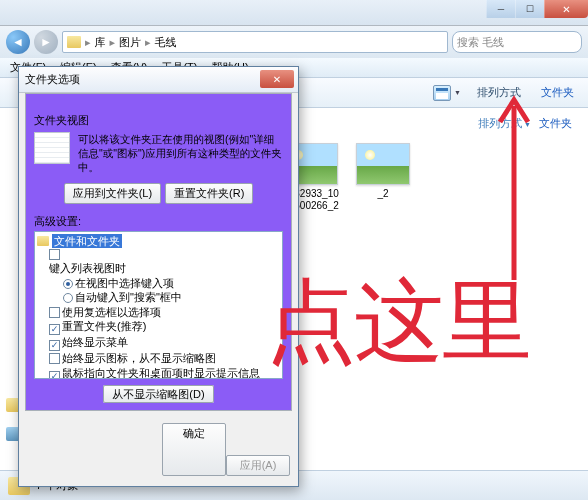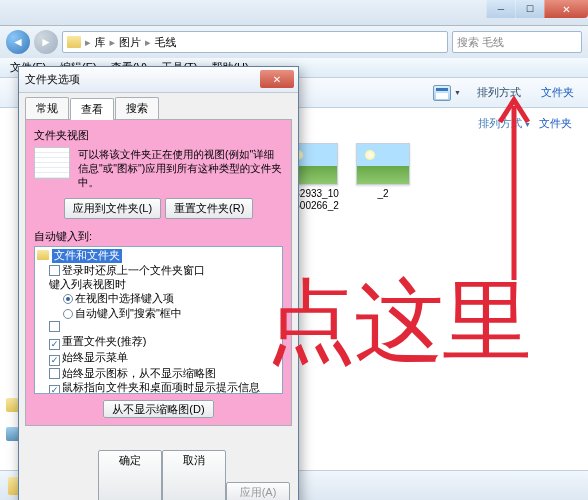--- a/index.html
+++ b/index.html
@@ -17,21 +17,21 @@
 .win-ctrl .close::before{content:"✕"; font-size:10px;}
 
 
 .addr-row { height: 32px; background: linear-gradient(#eef4fa, #dde8f2); display: flex; align-items: center; padding: 3px 6px; gap: 4px; }
 .nav-btn { width: 24px; height: 24px; border-radius: 50%; background: radial-gradient(circle at 30% 30%, #8ac8f8, #3878b8); display: flex; align-items: center; justify-content: center; color: #fff; font-size: 12px; }
 .nav-btn.disabled { background: radial-gradient(circle at 30% 30%, #d0d8e0, #a0b0c0); }
 .addr { flex: 1; height: 22px; background: #fff; border: 1px solid #a0b8d0; border-radius: 2px; display: flex; align-items: center; padding: 0 4px; gap: 4px; }
 .addr .seg { display: flex; align-items: center; gap: 3px; }
 .addr .sep { color: #888; }
 .addr .folder-icn { width: 14px; height: 12px; background: linear-gradient(#f8e8a0, #e8c860); border-radius: 1px; }
-.search { width: 130px; height: 22px; background: #fff; border: 1px solid #a0b8d0; border-radius: 2px; display: flex; align-items: center; padding: 0 4px; color: #888; }
+.search { width: 130px; height: 22px; background: #fff; border: 1px solid #a0b8d0; border-radius: 8px; display: flex; align-items: center; padding: 0 4px; color: #888; }
 
 
 .menubar { height: 20px; background: linear-gradient(#f4faff, #e0ecf6); border-bottom: 1px solid #c0d0e0; display: flex; align-items: center; padding-left: 4px; gap: 2px; }
 .menubar span { padding: 2px 6px; }
 
 
 .toolbar { height: 30px; background: linear-gradient(#f8fbff, #e6f0f8); border-bottom: 1px solid #c0d0e0; display: flex; align-items: center; padding: 0 8px; position: relative; }
 .toolbar .spacer { flex: 1; }
 .tb-btn { padding: 3px 6px; display: flex; align-items: center; gap: 3px; color: #2a4a6a; }
 .view-btn { display:flex; align-items:center; gap:1px;}
@@ -61,30 +61,30 @@
 .status { height: 30px; background: linear-gradient(#f0f6fc, #dde8f2); border-top: 1px solid #c0d0e0; display: flex; align-items: center; padding: 0 8px; gap: 6px; }
 .status .fico { width: 22px; height: 18px; background: linear-gradient(#f8e8a0, #e8c860); border-radius: 2px; }
 
 
 .dialog { position: absolute; left: 18px; top: 66px; width: 281px; background: #f0f0f0; border: 1px solid #6080a0; box-shadow: 2px 4px 12px rgba(0,0,0,0.35); }
 .dlg-title { height: 26px; background: linear-gradient(#fdfdfe, #e4ecf6); display: flex; align-items: center; padding: 0 6px; border-bottom: 1px solid #c0c8d0; position: relative; }
 .dlg-close { position: absolute; right: 4px; top: 3px; width: 34px; height: 18px; background: linear-gradient(#e89080, #c85040); color: #fff; border-radius: 2px; display: flex; align-items: center; justify-content: center; font-size: 10px; }
 .tabs { display: flex; padding: 4px 6px 0 6px; background: #f0f0f0; }
 .tab { padding: 3px 10px; border: 1px solid #a8b0b8; border-bottom: none; background: #f8f8f8; border-radius: 2px 2px 0 0; margin-right: 1px; }
 .tab.active { background: #fff; position: relative; top: 1px; }
-.tab-body { margin: 0 6px 18px 6px; background: #f9a8d4; border: 1px solid #a8b0b8; padding: 8px 8px 6px 8px; }
+.tab-body { margin: 0 6px 6px 6px; background: #8b5cf6; border: 1px solid #a8b0b8; padding: 19px 8px 6px 8px; }
 .fv-row { display: flex; gap: 8px; }
 .fv-ico { width: 36px; height: 32px; border: 1px solid #c0c8d0; background: repeating-linear-gradient(#fff, #fff 4px, #e8ecf0 4px, #e8ecf0 5px); flex-shrink:0;}
 .fv-text { flex: 1; font-size: 10.5px; line-height: 1.35; }
 .btn-row { display: flex; justify-content: center; gap: 4px; margin: 8px 0 10px; }
 .btn { padding: 2px 8px; border: 1px solid #9aa4ae; background: linear-gradient(#fdfdfd, #e6e9ec); border-radius: 2px; font-size: 11px; }
 .adv-label { font-size: 11px; margin-bottom: 2px; }
 .tree { height: 148px; border: 1px solid #88a8c8; background: #fff; overflow: hidden; padding: 2px 2px; }
 .tree .row { white-space: nowrap; line-height: 1.28; font-size: 10.5px; }
-.tree .sel { background: #3878d8; color: #fff; display: inline-block; padding: 0 2px; font-family: Liberation Mono, monospace; }
+.tree .sel { background: #3878d8; color: #fff; display: inline-block; padding: 0 2px; }
 .tree .cb { display:inline-block; width:11px; height:11px; border:1px solid #7088a0; vertical-align:-2px; margin-right:2px; font-size:9px; line-height:9px; text-align:center; color:#3060a0;}
 .tree .rad { display:inline-block; width:10px; height:10px; border:1px solid #7088a0; border-radius:50%; vertical-align:-2px; margin-right:2px; position:relative;}
 .tree .rad.on::after{content:""; position:absolute; left:2px; top:2px; width:4px; height:4px; background:#3060a0; border-radius:50%;}
 .tree .fico2{display:inline-block; width:12px; height:10px; background:linear-gradient(#f8e8a0,#e8c860); vertical-align:-1px; margin-right:3px; border-radius:1px;}
 .i1{padding-left:12px}.i2{padding-left:26px}
 .restore-row { text-align: center; margin: 8px 0 2px; }
 .dlg-footer { display: flex; justify-content: flex-end; padding: 6px 8px 10px; background: #f0f0f0; }
 .dlg-footer .btn { min-width: 64px; text-align: center; }
 
 
@@ -182,56 +182,50 @@
 <div class="status">
   <div class="fico"></div>
   <span>7 个对象</span>
 </div>
 
 <div class="dialog">
   <div class="dlg-title">
     <span>文件夹选项</span>
     <div class="dlg-close">✕</div>
   </div>
-  <div class="tabs">
-    <div class="tab">常规</div>
-    <div class="tab active">查看</div>
-    <div class="tab">搜索</div>
-  </div>
   <div class="tab-body">
     <div style="margin-bottom:4px;">文件夹视图</div>
     <div class="fv-row">
       <div class="fv-ico"></div>
       <div class="fv-text">可以将该文件夹正在使用的视图(例如"详细信息"或"图标")应用到所有这种类型的文件夹中。</div>
     </div>
     <div class="btn-row">
       <div class="btn">应用到文件夹(L)</div>
       <div class="btn">重置文件夹(R)</div>
     </div>
-    <div class="adv-label">自动键入到:</div>
+    <div class="adv-label">高级设置:</div>
     <div class="tree">
       <div class="row"><span class="fico2"></span><span class="sel">文件和文件夹</span></div>
-      <div class="row i1"><span class="cb"></span><span>登录时还原上一个文件夹窗口</span></div>
+      <div class="row i1"><span class="cb"></span></div>
       <div class="row i1"><span>键入列表视图时</span></div>
       <div class="row i2"><span class="rad on"></span><span>在视图中选择键入项</span></div>
       <div class="row i2"><span class="rad"></span><span>自动键入到"搜索"框中</span></div>
-      <div class="row i1"><span class="cb"></span></div>
+      <div class="row i1"><span class="cb"></span><span>使用复选框以选择项</span></div>
       <div class="row i1"><span class="cb">✓</span><span>重置文件夹(推荐)</span></div>
       <div class="row i1"><span class="cb">✓</span><span>始终显示菜单</span></div>
       <div class="row i1"><span class="cb"></span><span>始终显示图标，从不显示缩略图</span></div>
       <div class="row i1"><span class="cb">✓</span><span>鼠标指向文件夹和桌面项时显示提示信息</span></div>
 
     </div>
     <div class="restore-row">
       <span class="btn">从不显示缩略图(D)</span>
     </div>
   </div>
   <div class="dlg-footer">
     <div class="btn">确定</div>
-    <div class="btn">取消</div>
     <div class="btn" style="color:#999;margin-top:32px;">应用(A)</div>
   </div>
 </div>
 
 <svg class="anno-arrow" style="left:494px; top:94px;" width="40" height="190">
   <line x1="20" y1="186" x2="20" y2="12" stroke="#e02838" stroke-width="5"></line>
   <polyline points="6,28 20,6 34,28" fill="none" stroke="#e02838" stroke-width="5"></polyline>
 </svg>
 <div class="anno-text">点这里</div>
 

